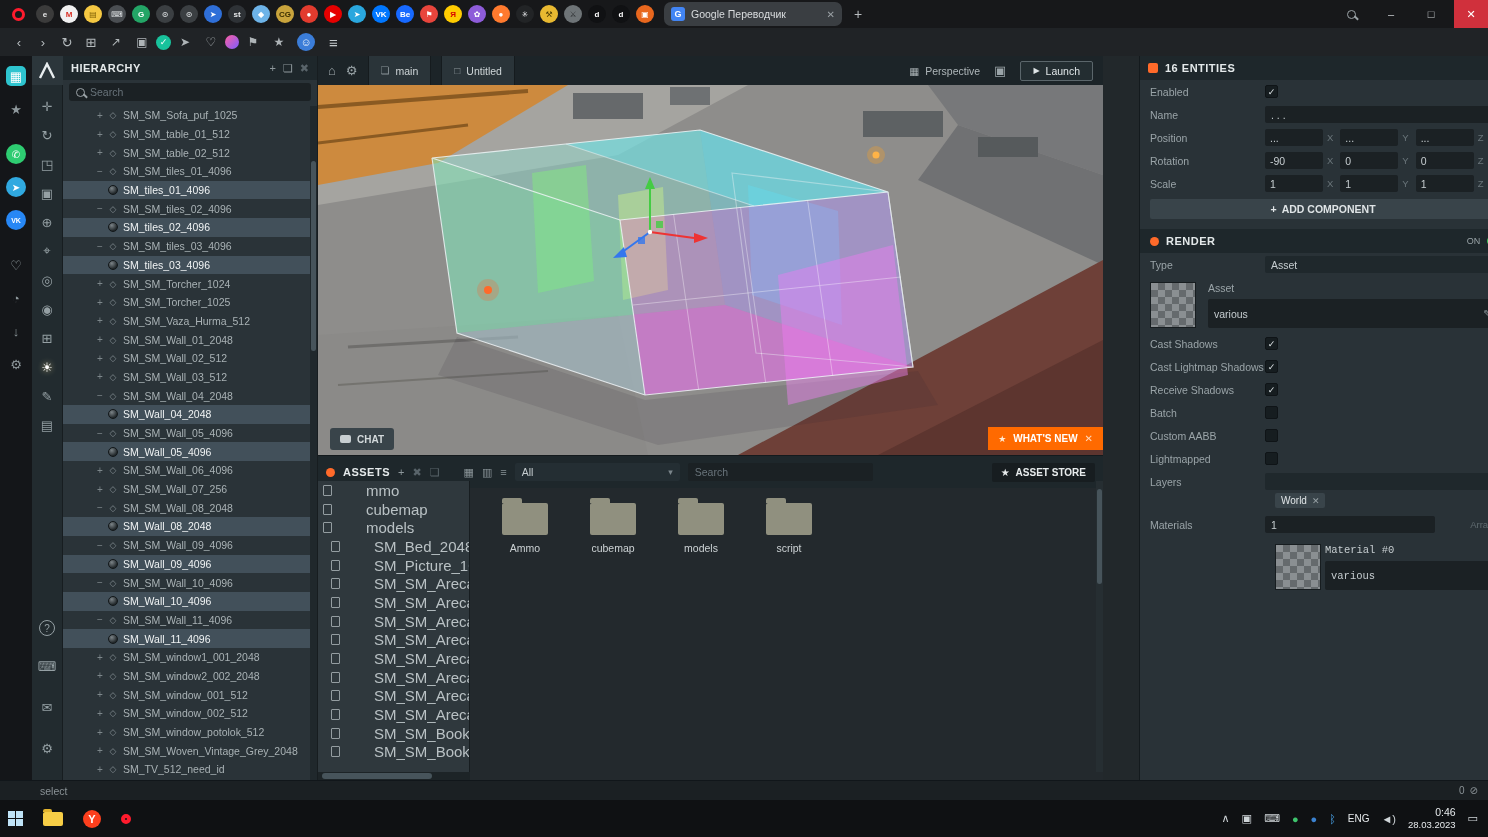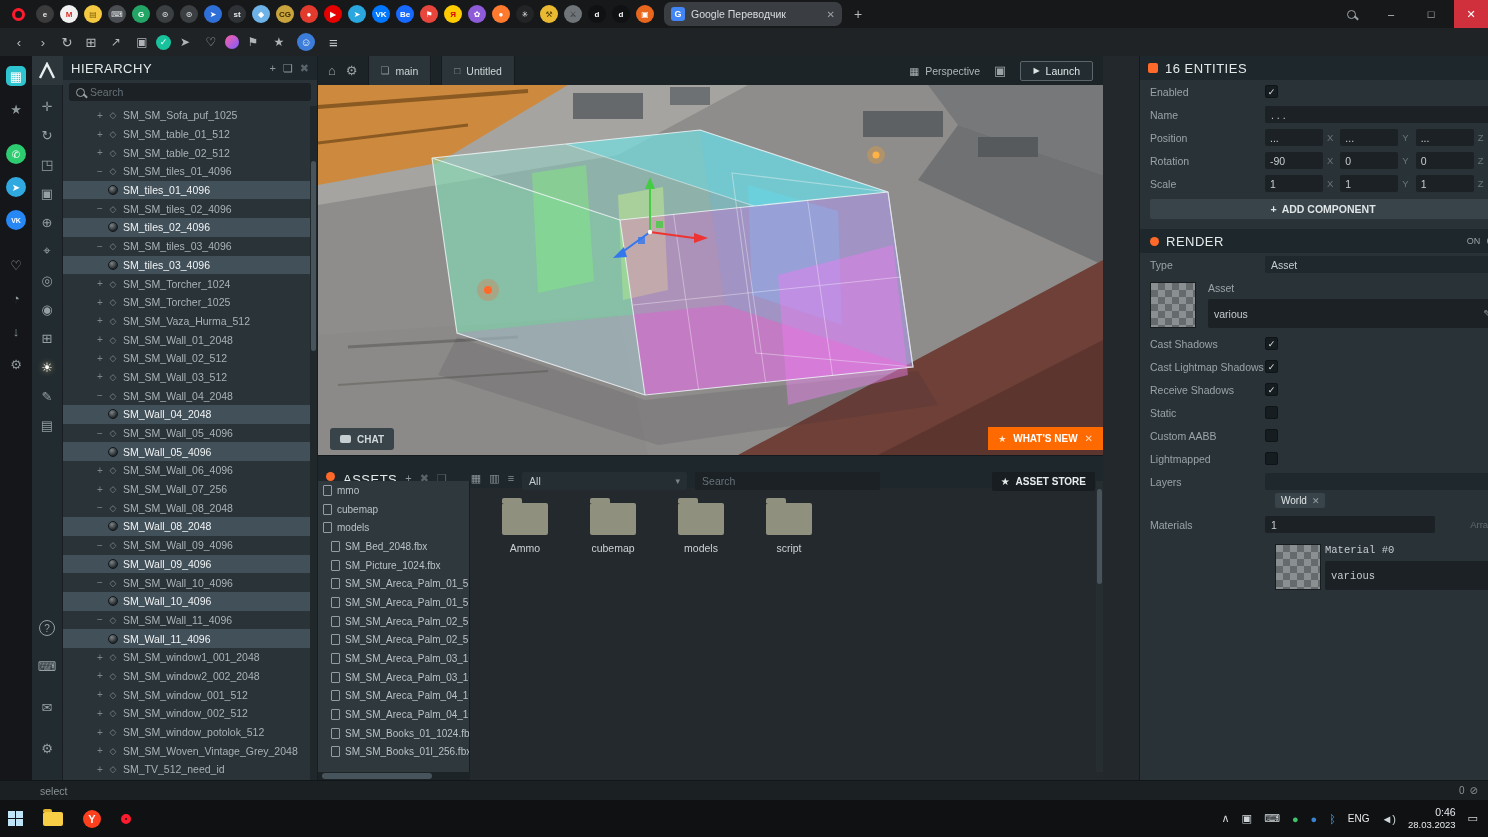--- a/index.html
+++ b/index.html
@@ -69,21 +69,21 @@
   .tool.active { color:#ffffff; text-shadow:0 0 6px #ffe9a0; }
   .tool-bottom { margin-top:auto; display:flex; flex-direction:column; align-items:center; gap:12px;
     padding-bottom:14px; }
   .tool.circ { border:1px solid #95a0a4; border-radius:50%; width:16px; height:16px; font-size:10px; }
 
   
   #hierarchy { position:absolute; left:63px; top:56px; width:255px; height:724px; background:#2a3338;
     border-right:1px solid #171d20; }
   .panel-hdr { height:24px; background:#1e272b; display:flex; align-items:center; gap:7px;
     padding:0 8px; }
-  .panel-title { font-size:13px; font-weight:normal; color:#e4e9ea; letter-spacing:.5px; }
+  .panel-title { font-size:11px; font-weight:bold; color:#e4e9ea; letter-spacing:.5px; }
   .hdr-ic { color:#8d979b; font-size:11px; }
   .hdr-ic.dim { color:#59646a; }
   .hdr-spacer { flex:1; }
   .search-row { height:24px; display:flex; align-items:center; padding:3px 6px; }
   .search-box { flex:1; height:18px; background:#1b2124; border-radius:3px; display:flex;
     align-items:center; gap:5px; padding:0 7px; }
   .ph { color:#68737a; font-size:10.5px; }
   .h-rows { position:absolute; left:0; top:50px; right:7px; bottom:0; overflow:hidden; }
   .h-row { height:18.7px; display:flex; align-items:center; padding-left:30px; }
   .h-row.child { }
@@ -119,35 +119,35 @@
   .i-bubble::after { content:""; position:absolute; left:2px; bottom:-3px;
     border:3px solid transparent; border-top-color:#c7ced1; }
   .whatsnew { position:absolute; right:0; bottom:5px; height:23px; background:#ff6a00; display:flex;
     align-items:center; gap:7px; padding:0 10px; color:#fff; font-size:10px; font-weight:bold; }
   .wn-star { font-size:9px; color:#ffe9d2; }
   .wn-x { color:#ffd9bd; font-size:10px; }
 
   
   #assets { position:absolute; left:318px; top:455px; width:785px; height:325px; background:#23292d;
     border-top:1px solid #141a1d; }
-  .as-hdr { height:25px; background:#1e272b; display:flex; align-items:flex-start; gap:8px; padding:16px 8px; }
+  .as-hdr { height:25px; background:#1e272b; display:flex; align-items:center; gap:8px; padding:16px 8px; }
   .as-dot { width:9px; height:9px; border-radius:50%; background:#ff6a2a; }
   .view-ic { color:#8a9498; font-size:11px; }
   .dd { height:18px; background:#242e33; border-radius:2px; display:flex; align-items:center;
     padding:0 7px; color:#c6cdd0; font-size:10.5px; }
   .dd .caret { margin-left:auto; color:#7b868b; font-size:9px; }
   .as-filter { width:165px; }
   .as-search { width:185px; background:#1b2124; }
   .store-btn { margin-left:auto; height:19px; background:#171d20; border-radius:2px; display:flex;
     align-items:center; gap:6px; padding:0 9px; color:#e8eced; font-size:10px; font-weight:bold; }
   .as-left { position:absolute; left:0; top:25px; bottom:0; width:152px; background:#2f383d;
     border-right:1px solid #171d20; overflow:hidden; }
   .as-row { height:18.7px; display:flex; align-items:center; padding-left:5px; }
   .as-row.file { padding-left:13px; }
-  .as-label { font-size:10px; color:#b9c1c4; white-space:nowrap; }
+  .as-label { font-size:15px; color:#b9c1c4; white-space:nowrap;margin-left:29px; }
   .ficon { width:9px; height:11px; border:1px solid #949da1; border-radius:1px; margin-right:5px;
     flex:0 0 auto; }
   .as-vscroll { position:absolute; right:0; top:25px; bottom:8px; width:7px; background:#262e32; }
   .as-hscroll { position:absolute; left:0; bottom:0; width:152px; height:8px; background:#1d2427; }
   .hthumb { position:absolute; top:1px; height:6px; border-radius:3px; background:#47545b; }
   .as-grid { position:absolute; left:152px; right:0; top:25px; bottom:0; display:flex;
     align-items:flex-start; gap:22px; padding:16px 22px; }
   .gfolder { width:66px; display:flex; flex-direction:column; align-items:center; }
   .folder { width:46px; height:32px; background:#90907f; border-radius:2px; position:relative; margin-top:6px; }
   .folder::before { content:""; position:absolute; top:-5px; left:0; width:20px; height:5px;
@@ -963,21 +963,21 @@
           <span class="insp-label">Cast Lightmap Shadows</span>
           <span class="cb">✓</span>
         </div>
 
         <div class="insp-row on">
           <span class="insp-label">Receive Shadows</span>
           <span class="cb">✓</span>
         </div>
 
         <div class="insp-row">
-          <span class="insp-label">Static</span>
+          <span class="insp-label">Batch</span>
           <span class="cb">✓</span>
         </div>
 
         <div class="insp-row">
           <span class="insp-label">Custom AABB</span>
           <span class="cb">✓</span>
         </div>
 
         <div class="insp-row">
           <span class="insp-label">Lightmapped</span>

